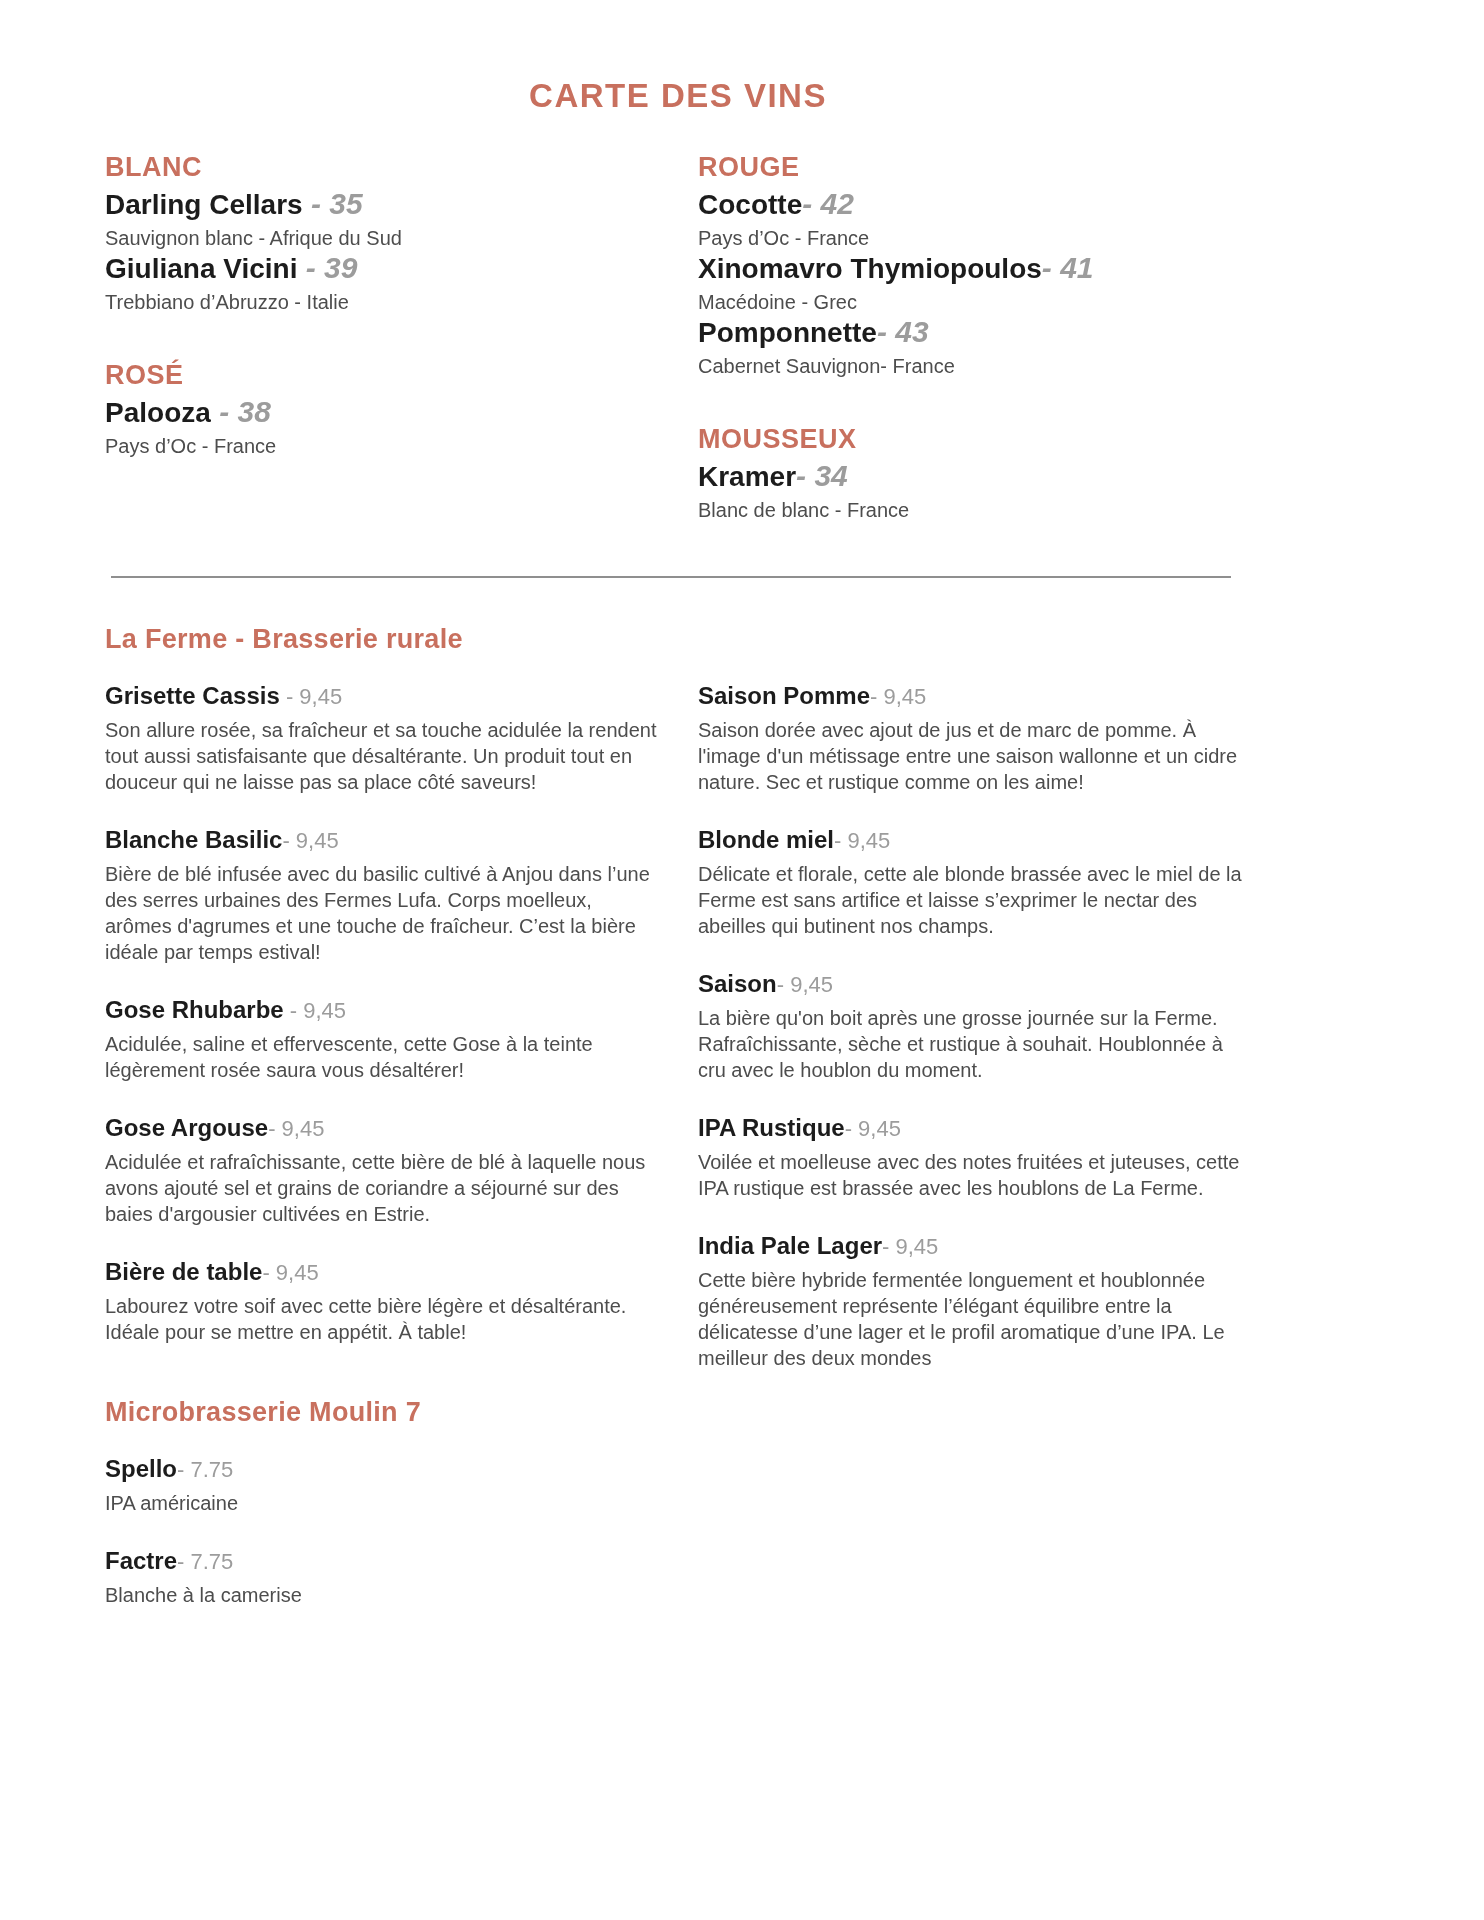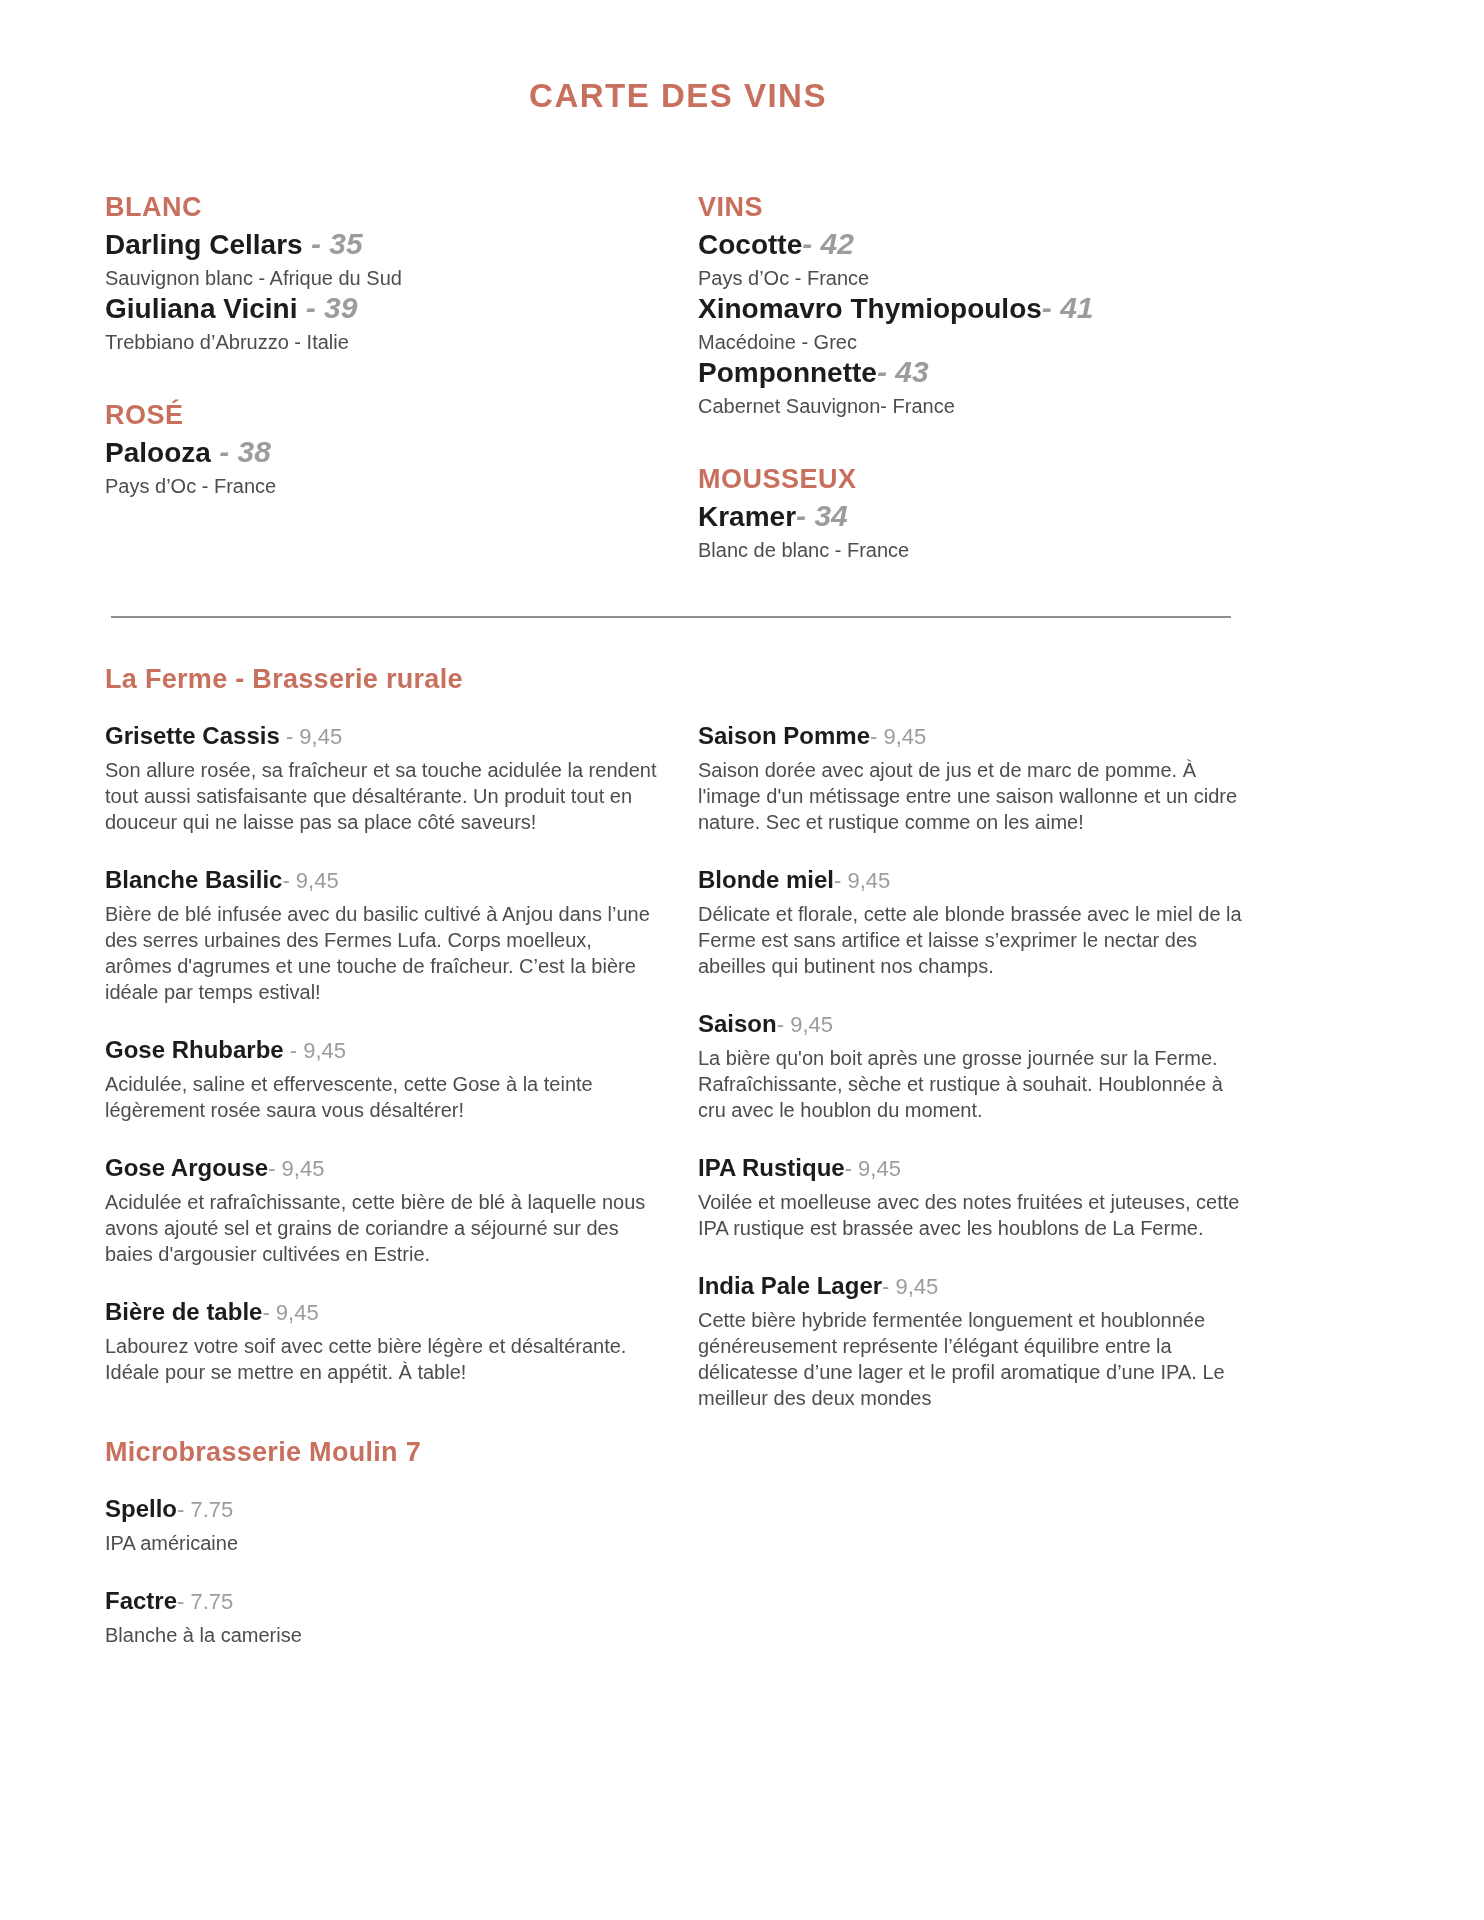--- a/index.html
+++ b/index.html
@@ -19,21 +19,21 @@
   }
   .big-title{
     margin:0;text-align:center;
     font-size:33px;font-weight:bold;letter-spacing:1.5px;
     color:var(--accent);line-height:36px;
   }
   .wine-grid,.beer-grid{
     display:grid;grid-template-columns:1fr 1fr;column-gap:40px;
     align-items:start;
   }
-  .wine-grid{margin-top:78px;}
+  .wine-grid{margin-top:38px;}
   .wine-section{margin:0 0 44px 0;}
   .wine-section:last-child{margin-bottom:0;}
   .cat-heading{
     margin:0 0 6px 0;font-size:27px;font-weight:bold;
     letter-spacing:.5px;color:var(--accent);line-height:30px;
   }
   .wine-line{line-height:32px;white-space:nowrap;}
   .wine-name{font-size:28px;font-weight:bold;color:var(--name);}
   .wine-price{font-size:30px;font-style:italic;color:var(--price);font-weight:bold;}
   .wine-detail{font-size:20px;color:var(--desc);line-height:27px;}
@@ -78,21 +78,21 @@
         <section class="wine-section">
           <h2 class="cat-heading">ROSÉ</h2>
           <div class="wine-item">
             <div class="wine-line"><span class="wine-name">Palooza</span><span class="wine-price"> - 38</span></div>
             <div class="wine-detail">Pays d’Oc - France</div>
           </div>
         </section>
       </div>
     <div class="col" id="wine-col-right">
         <section class="wine-section">
-          <h2 class="cat-heading">VINS</h2>
+          <h2 class="cat-heading">ROUGE</h2>
           <div class="wine-item">
             <div class="wine-line"><span class="wine-name">Cocotte</span><span class="wine-price">- 42</span></div>
             <div class="wine-detail">Pays d’Oc - France</div>
           </div>
           <div class="wine-item">
             <div class="wine-line"><span class="wine-name">Xinomavro Thymiopoulos</span><span class="wine-price">- 41</span></div>
             <div class="wine-detail">Macédoine - Grec</div>
           </div>
           <div class="wine-item">
             <div class="wine-line"><span class="wine-name">Pomponnette</span><span class="wine-price">- 43</span></div>

